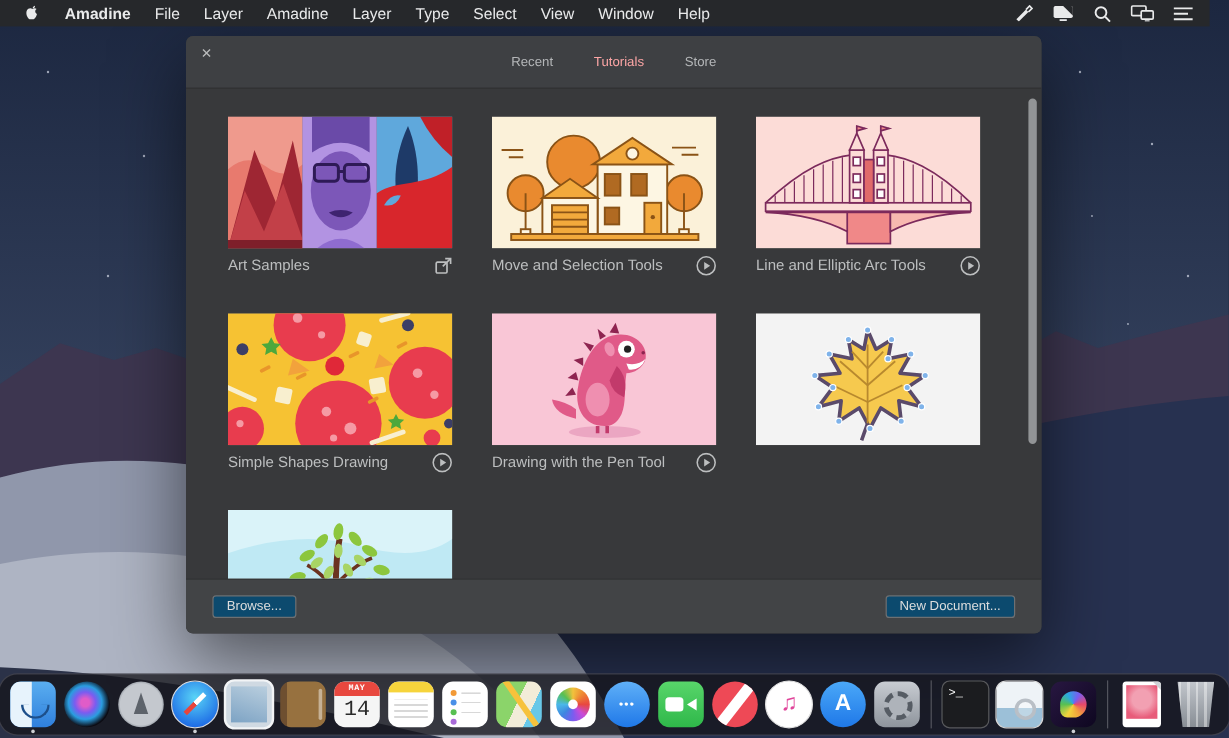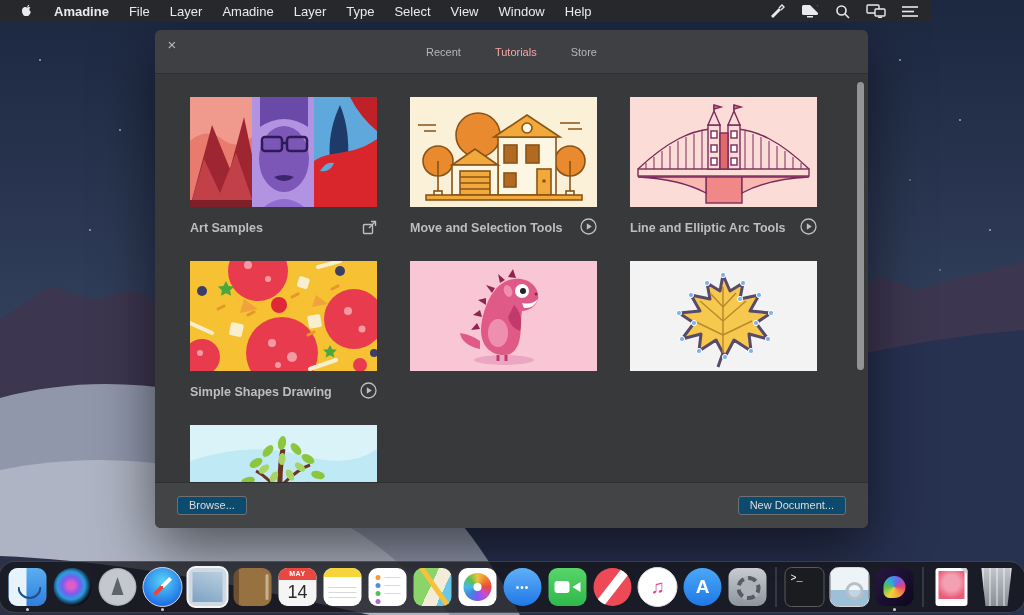--- a/index.html
+++ b/index.html
@@ -5,21 +5,21 @@
   html,body{margin:0;padding:0;}
   body{
     width:1024px;height:615px;overflow:hidden;position:relative;
     font-family:"Liberation Sans","DejaVu Sans",sans-serif;
     background:#1c2740;
   }
   
   .wallpaper{position:absolute;inset:0;z-index:0;}
   
   .menubar{
-    position:absolute;top:0;left:0;width:932px;height:22px;z-index:50;
+    position:absolute;top:0;left:0;width:1008px;height:22px;z-index:50;
     background:#26282b;display:flex;align-items:center;justify-content:space-between;
     color:#e9eaeb;font-size:13px;
   }
   .mb-left{display:flex;align-items:center;gap:0;padding-left:10px;}
   .apple{display:flex;align-items:center;padding:0 10px;}
   .appname{font-weight:bold;padding:0 10px;}
   .menus{display:flex;}
   .menu-item{padding:0 10px;cursor:default;}
   .mb-right{display:flex;align-items:center;gap:16px;padding-right:14px;}
   .mb-right svg{display:block;}
@@ -45,21 +45,21 @@
     flex:1 1 auto;position:relative;overflow:hidden;background:#38393b;
   }
   .cards{
     display:grid;grid-template-columns:repeat(3,187px);
     column-gap:33px;row-gap:26px;padding:23px 0 0 35px;
   }
   .card{width:187px;}
   .thumb{width:187px;height:110px;overflow:hidden;background:#555;}
   .thumb svg{display:block;}
   .caption{
-    height:28px;display:flex;align-items:flex-end;justify-content:space-between;font-weight:bold;
+    height:28px;display:flex;align-items:center;justify-content:space-between;
   }
   .ctitle{color:#bcbebf;font-size:12.5px;}
   .cicon svg{display:block;}
   .scrollbar{
     position:absolute;right:4px;top:8px;width:7px;height:288px;
     border-radius:4px;background:#929496;
   }
   .win-footer{
     flex:0 0 auto;height:45px;background:#424446;border-top:1px solid #2e2f31;
     display:flex;align-items:center;justify-content:space-between;padding:0 22px;
@@ -87,21 +87,21 @@
   .ic-finder::after{content:'';position:absolute;left:9px;bottom:7px;width:20px;height:10px;border:2.5px solid #1d4f8a;border-top:none;border-radius:0 0 14px 14px;}
   .ic-siri{border-radius:50%;background:radial-gradient(circle at 46% 46%,#e05cc8 0 12%,#7a5cf0 30%,#2a9de0 48%,#0c0c14 70%);}
   .ic-launchpad{border-radius:50%;background:radial-gradient(circle,#c4c8ce 0 64%,#969ca4 72%);}
   .ic-launchpad::after{content:'';position:absolute;left:13px;top:9px;border-left:6px solid transparent;border-right:6px solid transparent;border-bottom:18px solid #5d636b;}
   .ic-safari{border-radius:50%;background:radial-gradient(circle at 50% 35%,#59d4f6,#1e6ce6 78%);border:1px solid #d8dce2;}
   .ic-safari::after{content:'';position:absolute;left:17px;top:7px;width:4px;height:23px;background:linear-gradient(180deg,#fff 50%,#e8453c 50%);transform:rotate(45deg);}
   .ic-mail{background:#cfd9e2;border:2px solid #f2f4f6;}
   .ic-mail::after{content:'';position:absolute;inset:4px;background:linear-gradient(200deg,#b9cede,#7da3c4);}
   .ic-contacts{background:linear-gradient(90deg,#6e4f30 0 14%,#97713f 14%);}
   .ic-contacts::after{content:'';position:absolute;right:3px;top:6px;width:3px;height:26px;background:rgba(255,255,255,.45);border-radius:2px;}
-  .ic-calendar{background:#f5f5f5;}
+  .ic-calendar{background:#f5f5f5;font-family:Liberation Mono, monospace;}
   .cal-top{height:12px;background:#e8483f;color:#fff;font-size:7px;font-weight:bold;text-align:center;line-height:12px;letter-spacing:.5px;}
   .cal-day{font-size:18px;color:#2a2a2a;text-align:center;line-height:25px;}
   .ic-notes{background:#fff;}
   .ic-notes::before{content:'';position:absolute;top:0;left:0;right:0;height:9px;background:#f6d43c;}
   .ic-notes::after{content:'';position:absolute;left:5px;right:5px;top:15px;height:16px;background:repeating-linear-gradient(180deg,transparent 0 4px,#d8d8d8 4px 5px);}
   .ic-reminders{background:#fff;}
   .ic-reminders::before{content:'';position:absolute;left:7px;top:7px;width:5px;height:5px;border-radius:50%;background:#f29a38;box-shadow:0 8px 0 #4a90e8,0 16px 0 #58c052,0 24px 0 #a86ad8;}
   .ic-reminders::after{content:'';position:absolute;left:16px;top:9px;width:16px;height:22px;background:repeating-linear-gradient(180deg,#d8d8d8 0 1px,transparent 1px 8px);}
   .ic-maps{background:linear-gradient(115deg,#8bd46a 0 46%,#f2ecd8 46% 72%,#68c8e8 72%);}
   .ic-maps::after{content:'';position:absolute;left:-4px;top:16px;width:50px;height:5px;background:#f6c23c;transform:rotate(55deg);}
@@ -455,20 +455,29 @@
             <path d="M104,44 q10,10 6,26 q-10,-4 -12,-14 Z" fill="#c23a6b"></path>
             <ellipse cx="88" cy="72" rx="10" ry="14" fill="#ef8fb0"></ellipse>
             <ellipse cx="98" cy="30" rx="4" ry="6" fill="#ef8fb0" transform="rotate(-20 98 30)"></ellipse>
             <circle cx="112" cy="30" r="7" fill="#fff"></circle>
               <circle cx="113" cy="30" r="3" fill="#222"></circle>
             <path d="M112,42 q10,2 16,-4 q-4,10 -14,9 Z" fill="#fff"></path>
             <circle cx="126" cy="33" r="1.5" fill="#8e2450"></circle>
             <path d="M88,94 l0,6 M96,94 l0,6" stroke="#c23a6b" stroke-width="3"></path>
           </svg>
         </div>
+        <div class="caption">
+          <span class="ctitle">Drawing with the Pen Tool</span>
+          <span class="cicon">
+            <svg width="17" height="17" viewBox="0 0 17 17">
+                <circle cx="8.5" cy="8.5" r="7.5" fill="none" stroke="#bcbebf" stroke-width="1.3"></circle>
+                <path d="M6.8,5.3 L11.8,8.5 L6.8,11.7 Z" fill="#bcbebf"></path>
+              </svg>
+          </span>
+        </div>
       </div>
 
       <div class="card">
         <div class="thumb">
           <svg width="187" height="110" viewBox="0 0 187 110">
             <rect width="187" height="110" fill="#f3f3f3"></rect>
             <path d="M93,14 L100,30 L113,22 L110,38 L129,34 L120,50 L141,52 L126,62 L138,78 L119,73 L121,90 L104,79 L95,96 L86,79 L69,90 L71,73 L52,78 L64,62 L49,52 L70,50 L61,34 L80,38 L77,22 L90,30 Z" fill="#f6c94e" stroke="#5a4a6a" stroke-width="3" stroke-linejoin="round"></path>
             <g stroke="#b8892e" stroke-width="1.5" fill="none">
               <path d="M93,92 L93,26"></path>
                 <path d="M93,60 L70,40"></path>

